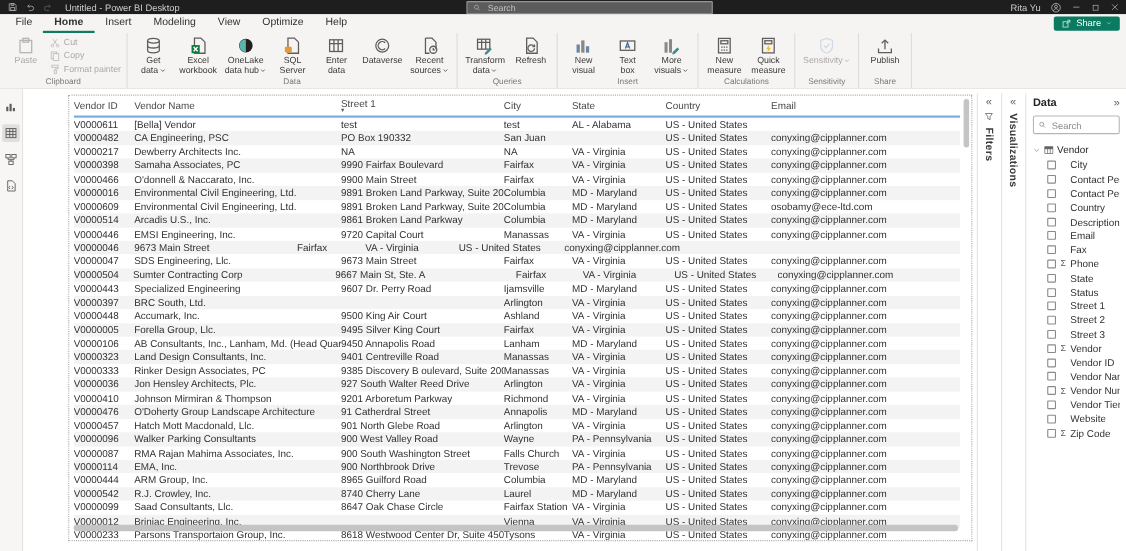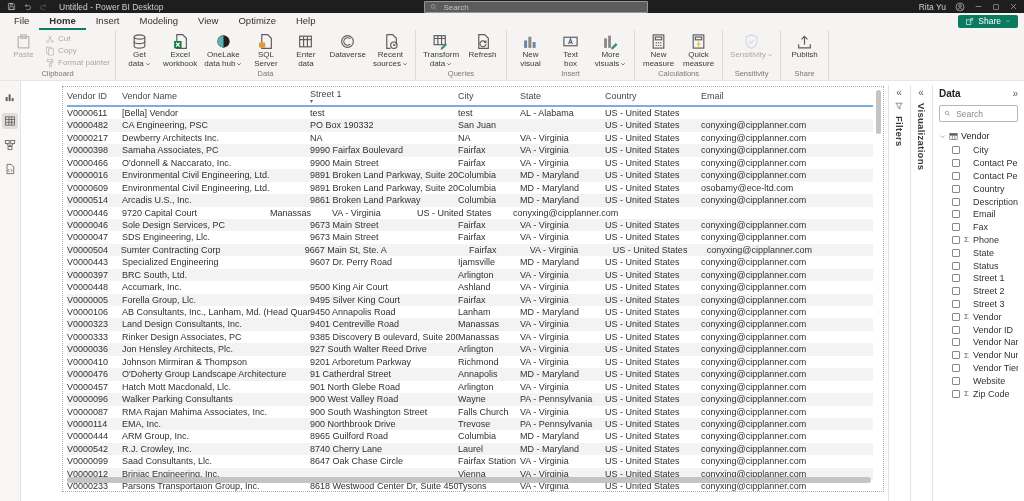--- a/index.html
+++ b/index.html
@@ -613,29 +613,29 @@
               <div class="tcell" style="width: 55px;">V0000514</div>
               <div class="tcell" style="width: 188px;">Arcadis U.S., Inc.</div>
               <div class="tcell" style="width: 148px;">9861 Broken Land Parkway</div>
               <div class="tcell" style="width: 62px;">Columbia</div>
               <div class="tcell" style="width: 85px;">MD - Maryland</div>
               <div class="tcell" style="width: 96px;">US - United States</div>
               <div class="tcell" style="width: 170px;">conyxing@cipplanner.com</div>
             </div>
             <div class="trow">
               <div class="tcell" style="width: 55px;">V0000446</div>
+              <div class="tcell" style="width: 188px;">EMSI Engineering, Inc.</div>
               <div class="tcell" style="width: 148px;">9720 Capital Court</div>
               <div class="tcell" style="width: 62px;">Manassas</div>
               <div class="tcell" style="width: 85px;">VA - Virginia</div>
               <div class="tcell" style="width: 96px;">US - United States</div>
               <div class="tcell" style="width: 170px;">conyxing@cipplanner.com</div>
             </div>
             <div class="trow">
               <div class="tcell" style="width: 55px;">V0000046</div>
-              <div class="tcell" style="width: 188px;">Sole Design Services, PC</div>
               <div class="tcell" style="width: 148px;">9673 Main Street</div>
               <div class="tcell" style="width: 62px;">Fairfax</div>
               <div class="tcell" style="width: 85px;">VA - Virginia</div>
               <div class="tcell" style="width: 96px;">US - United States</div>
               <div class="tcell" style="width: 170px;">conyxing@cipplanner.com</div>
             </div>
             <div class="trow">
               <div class="tcell" style="width: 55px;">V0000047</div>
               <div class="tcell" style="width: 188px;">SDS Engineering, Llc.</div>
               <div class="tcell" style="width: 148px;">9673 Main Street</div>

